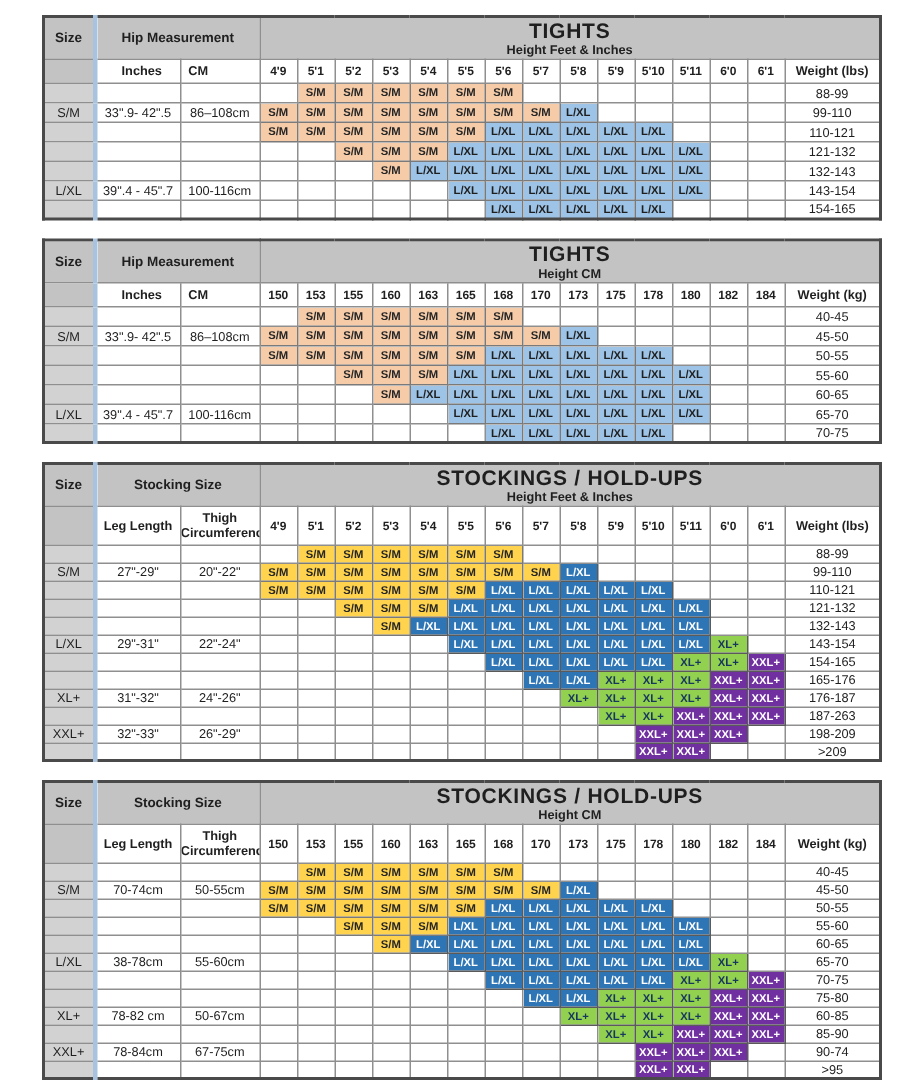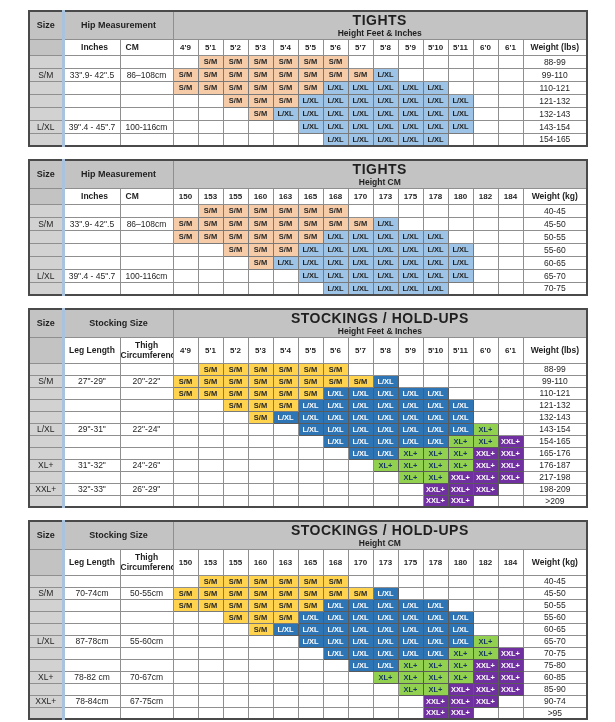--- a/index.html
+++ b/index.html
@@ -743,21 +743,21 @@
           <td class="fit"></td>
           <td class="fit"></td>
           <td class="fit"></td>
           <td class="fit"></td>
           <td class="fit"></td>
           <td class="fit g-xl">XL+</td>
           <td class="fit g-xl">XL+</td>
           <td class="fit p-xxl">XXL+</td>
           <td class="fit p-xxl">XXL+</td>
           <td class="fit p-xxl">XXL+</td>
-          <td class="w-cell">217-198</td>
+          <td class="w-cell">187-263</td>
         </tr>
         <tr>
           <td class="size-cell size-col">XXL+</td>
           <td class="val-cell">32"-33"</td>
           <td class="val-cell">26"-29"</td>
           <td class="fit"></td>
           <td class="fit"></td>
           <td class="fit"></td>
           <td class="fit"></td>
           <td class="fit"></td>
@@ -941,21 +941,21 @@
           <td class="fit s-lxl">L/XL</td>
           <td class="fit s-lxl">L/XL</td>
           <td class="fit s-lxl">L/XL</td>
           <td class="fit s-lxl">L/XL</td>
           <td class="fit"></td>
           <td class="fit"></td>
           <td class="w-cell">60-65</td>
         </tr>
         <tr>
           <td class="size-cell size-col">L/XL</td>
-          <td class="val-cell">87-78cm</td>
+          <td class="val-cell">38-78cm</td>
           <td class="val-cell">55-60cm</td>
           <td class="fit"></td>
           <td class="fit"></td>
           <td class="fit"></td>
           <td class="fit"></td>
           <td class="fit"></td>
           <td class="fit s-lxl">L/XL</td>
           <td class="fit s-lxl">L/XL</td>
           <td class="fit s-lxl">L/XL</td>
           <td class="fit s-lxl">L/XL</td>
@@ -1002,21 +1002,21 @@
           <td class="fit g-xl">XL+</td>
           <td class="fit g-xl">XL+</td>
           <td class="fit g-xl">XL+</td>
           <td class="fit p-xxl">XXL+</td>
           <td class="fit p-xxl">XXL+</td>
           <td class="w-cell">75-80</td>
         </tr>
         <tr>
           <td class="size-cell size-col">XL+</td>
           <td class="val-cell">78-82 cm</td>
-          <td class="val-cell">70-67cm</td>
+          <td class="val-cell">50-67cm</td>
           <td class="fit"></td>
           <td class="fit"></td>
           <td class="fit"></td>
           <td class="fit"></td>
           <td class="fit"></td>
           <td class="fit"></td>
           <td class="fit"></td>
           <td class="fit"></td>
           <td class="fit g-xl">XL+</td>
           <td class="fit g-xl">XL+</td>

